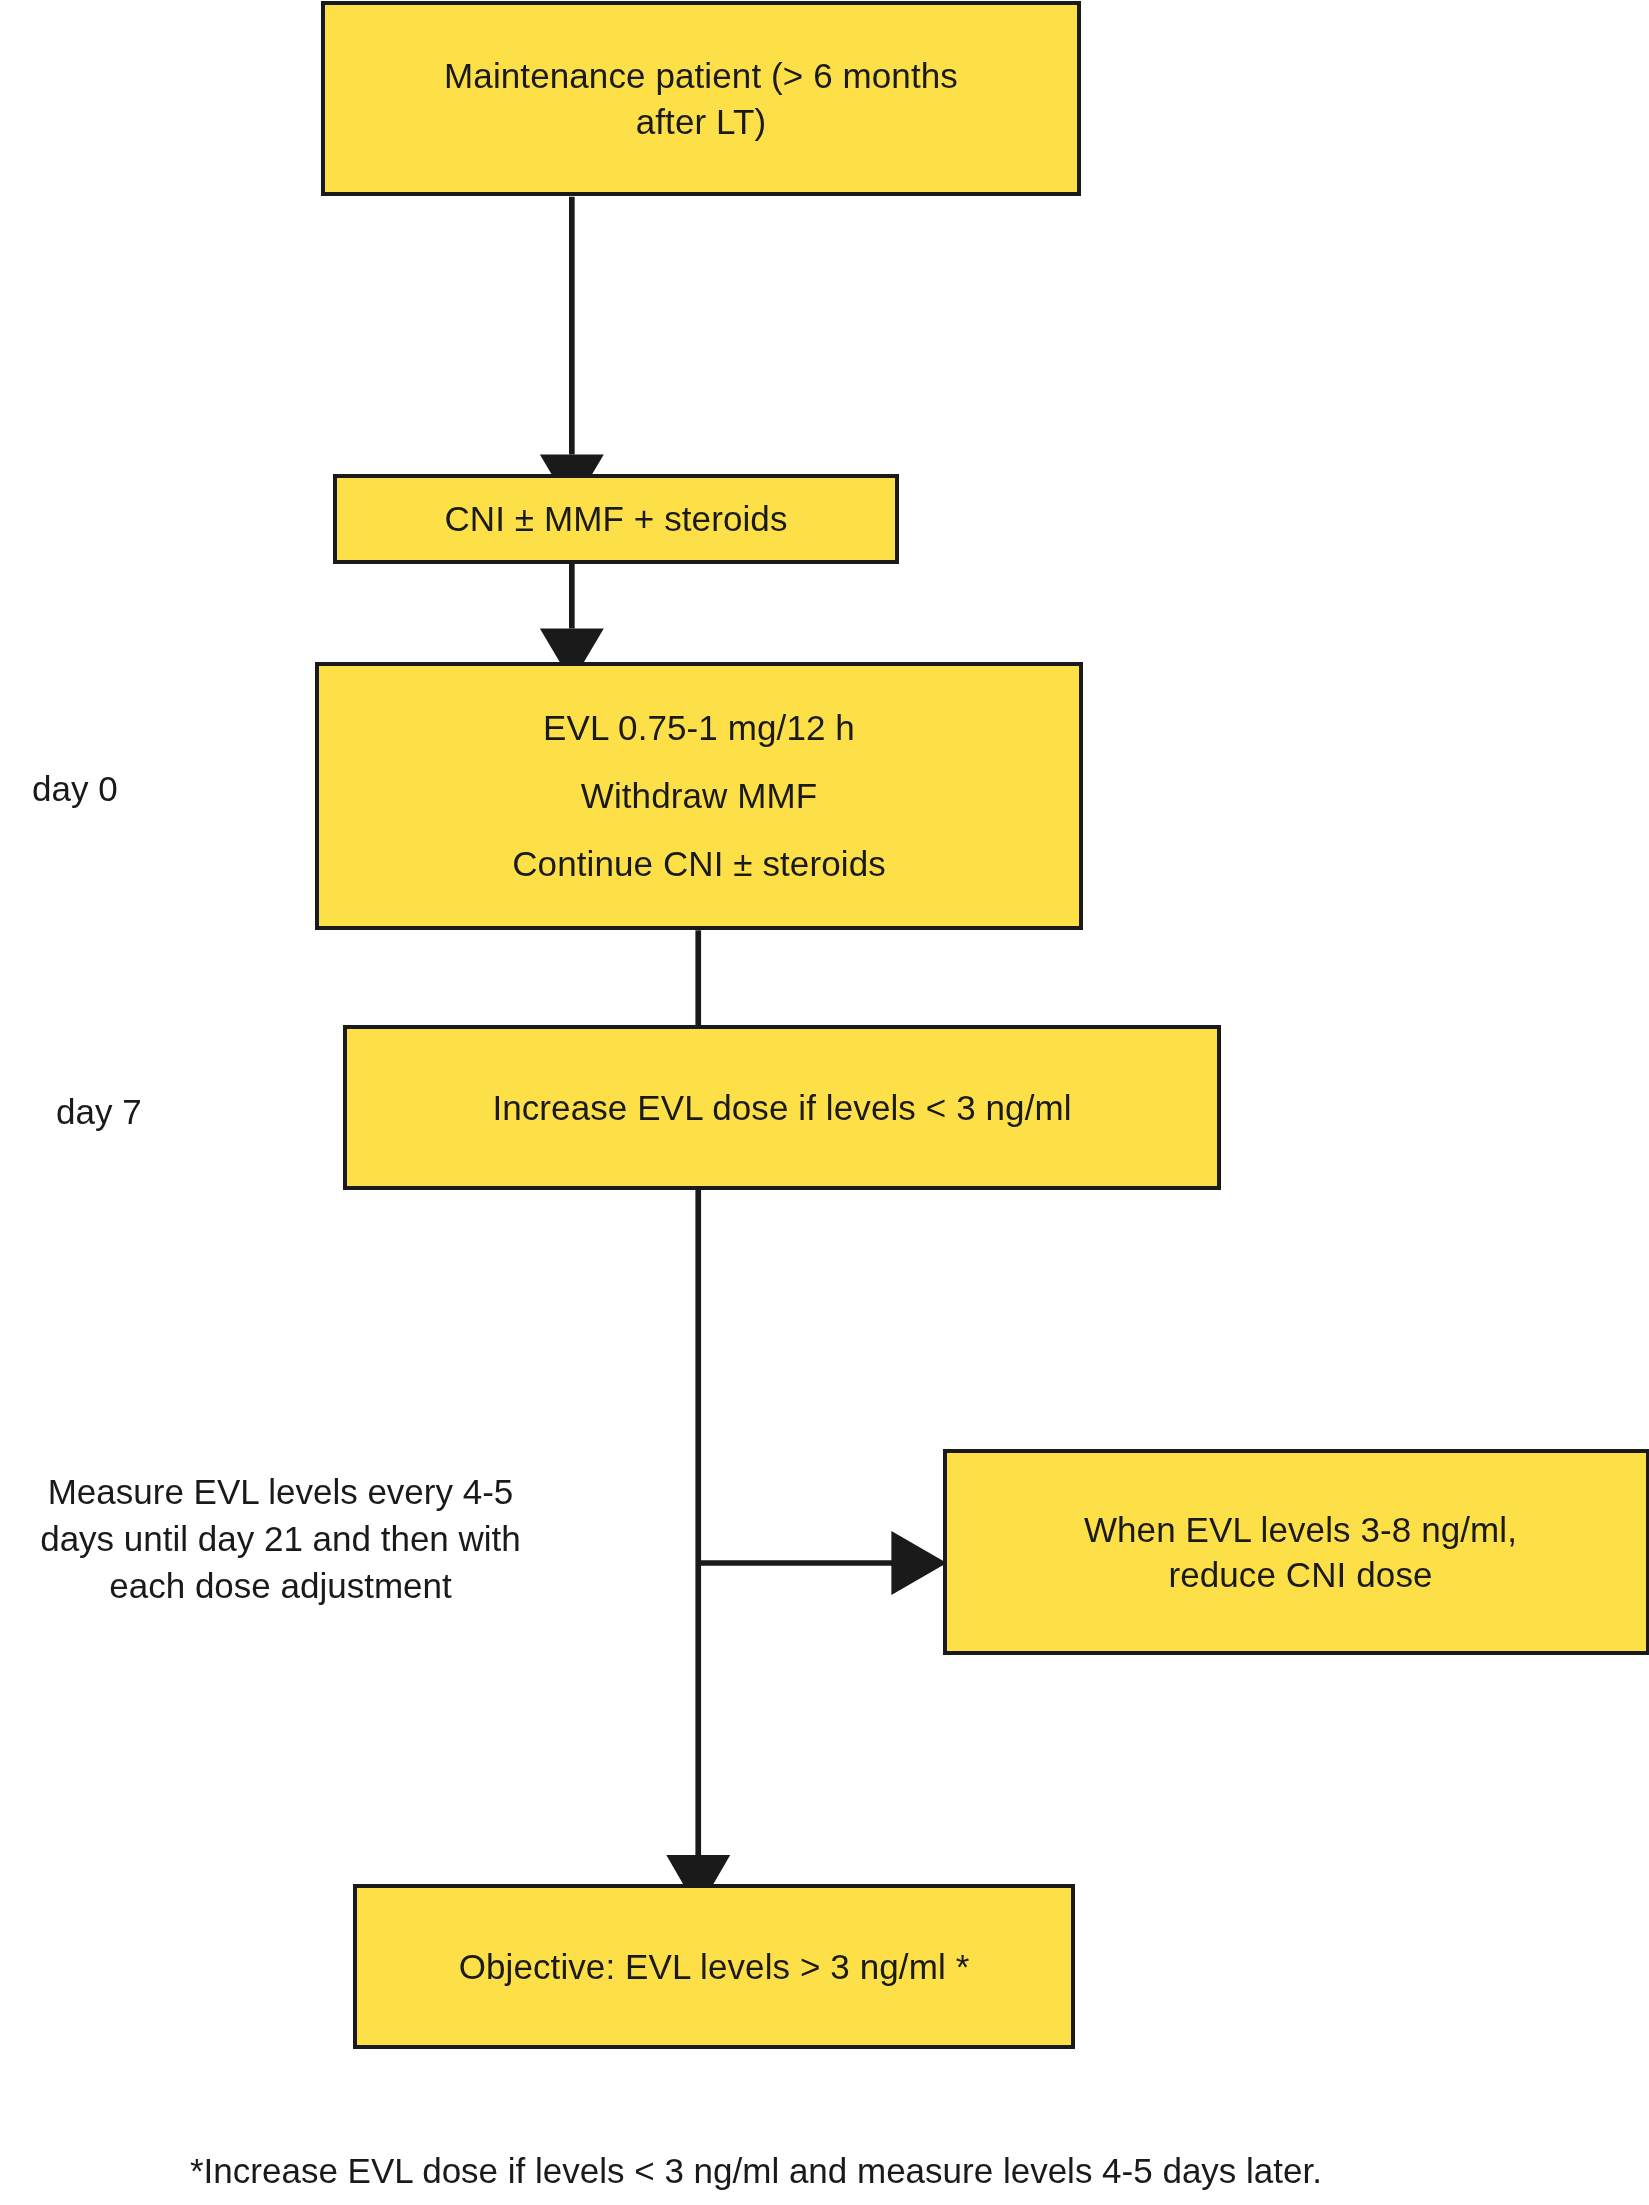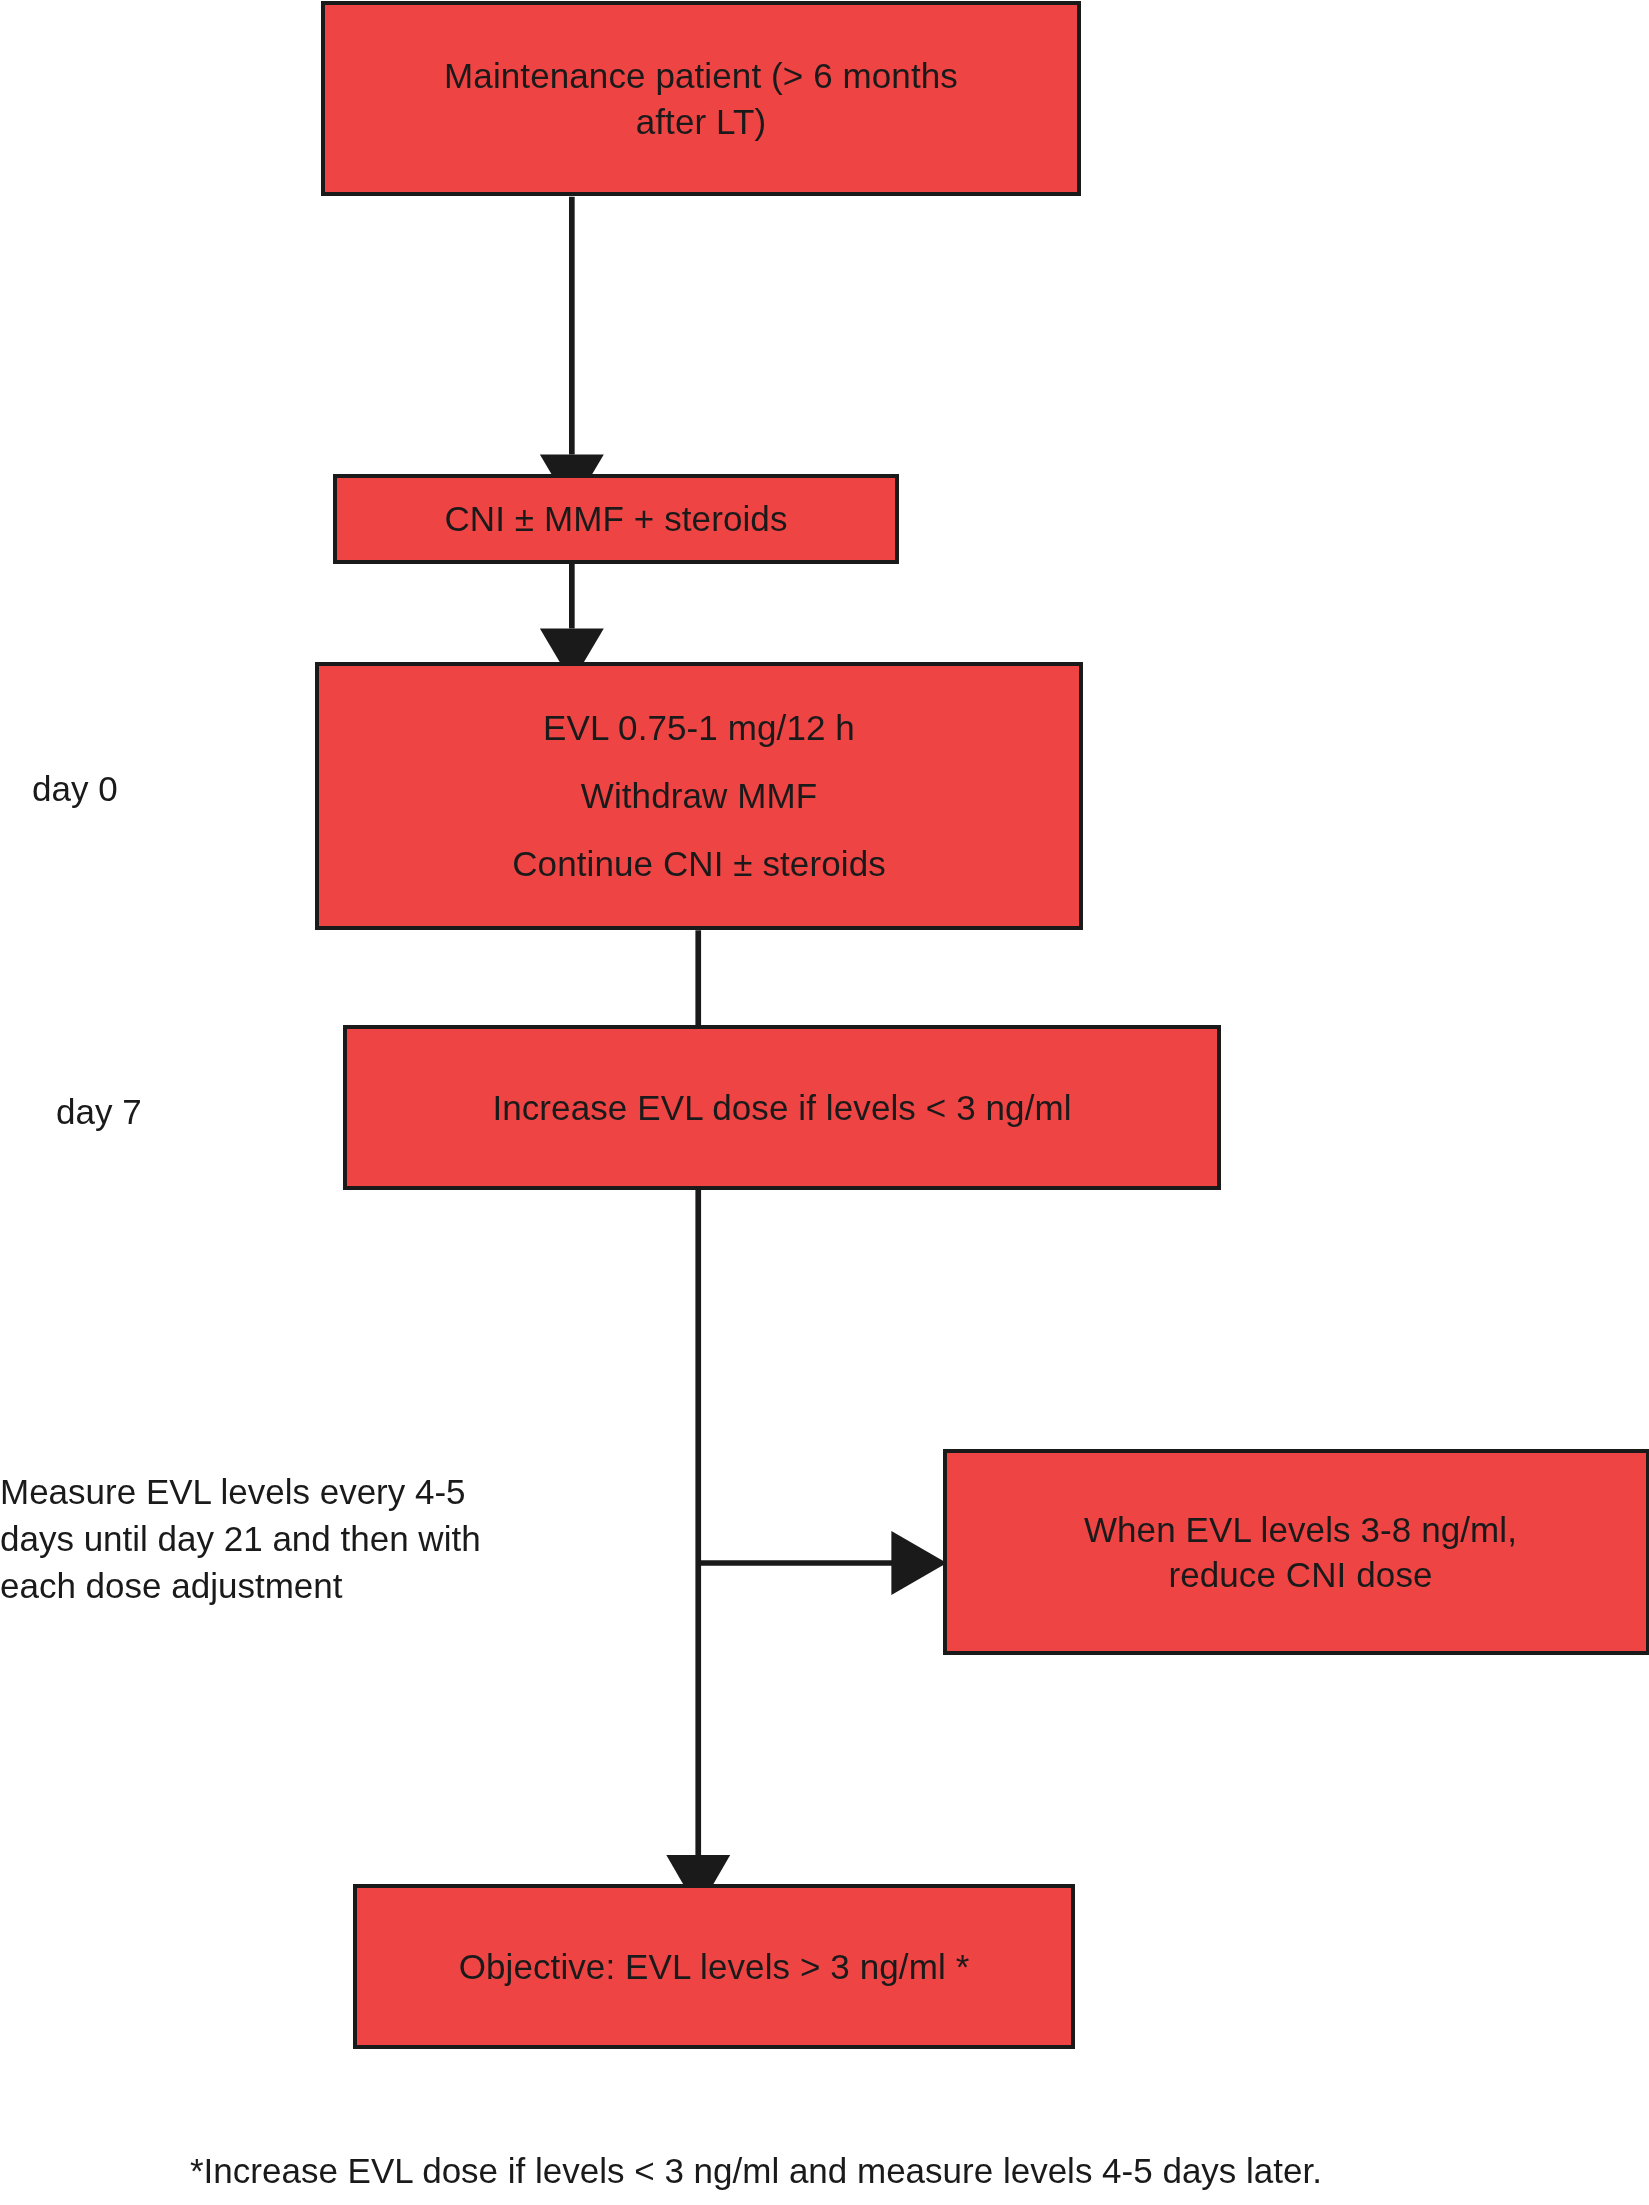--- a/index.html
+++ b/index.html
@@ -23,21 +23,21 @@
     position: absolute;
     left: 0;
     top: 0;
     width: 1650px;
     height: 2205px;
   }
   .node-box {
     position: absolute;
     box-sizing: border-box;
     border: 4.3px solid #1a1a1a;
-    background: #ef4444;
+    background: #fde047;
     display: flex;
     align-items: center;
     justify-content: center;
     text-align: center;
   }
   .node-text {
     font-size: 35px;
     line-height: 1.30;
     color: #1a1a1a;
     letter-spacing: 0.1px;
@@ -52,20 +52,21 @@
     font-size: 35px;
     color: #1a1a1a;
     line-height: 1.3;
     white-space: nowrap;
   }
   .free-text {
     position: absolute;
     font-size: 35px;
     line-height: 1.34;
     color: #1a1a1a;
+    text-align: center;
     white-space: pre-line;
   }
   .footnote {
     position: absolute;
     font-size: 35px;
     line-height: 1.3;
     color: #1a1a1a;
     white-space: nowrap;
   }
 </style>

